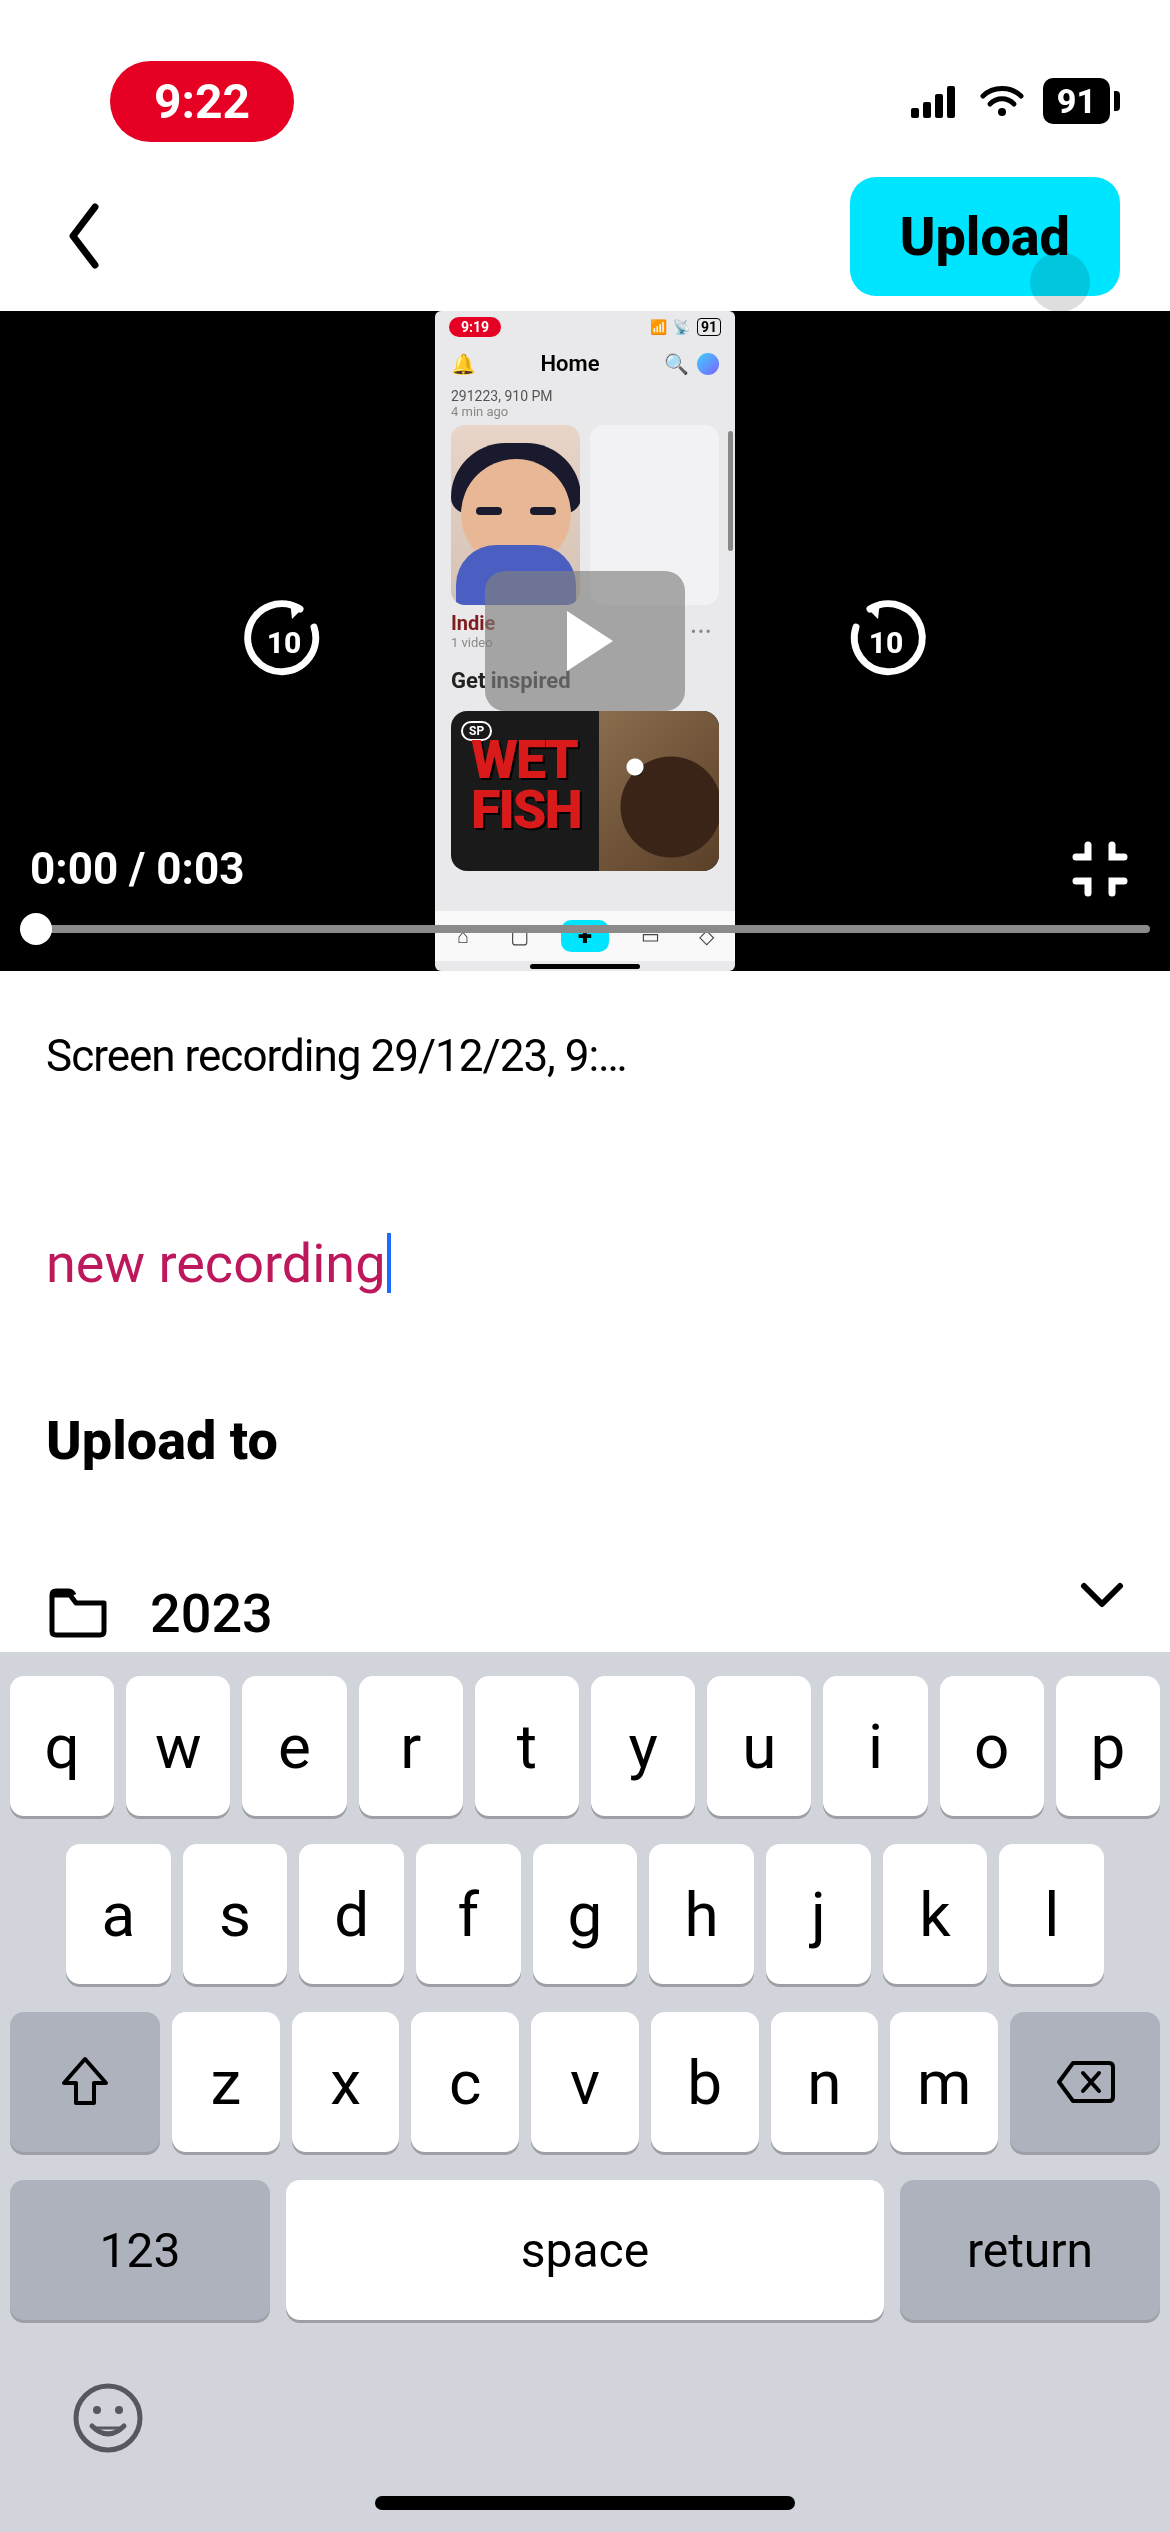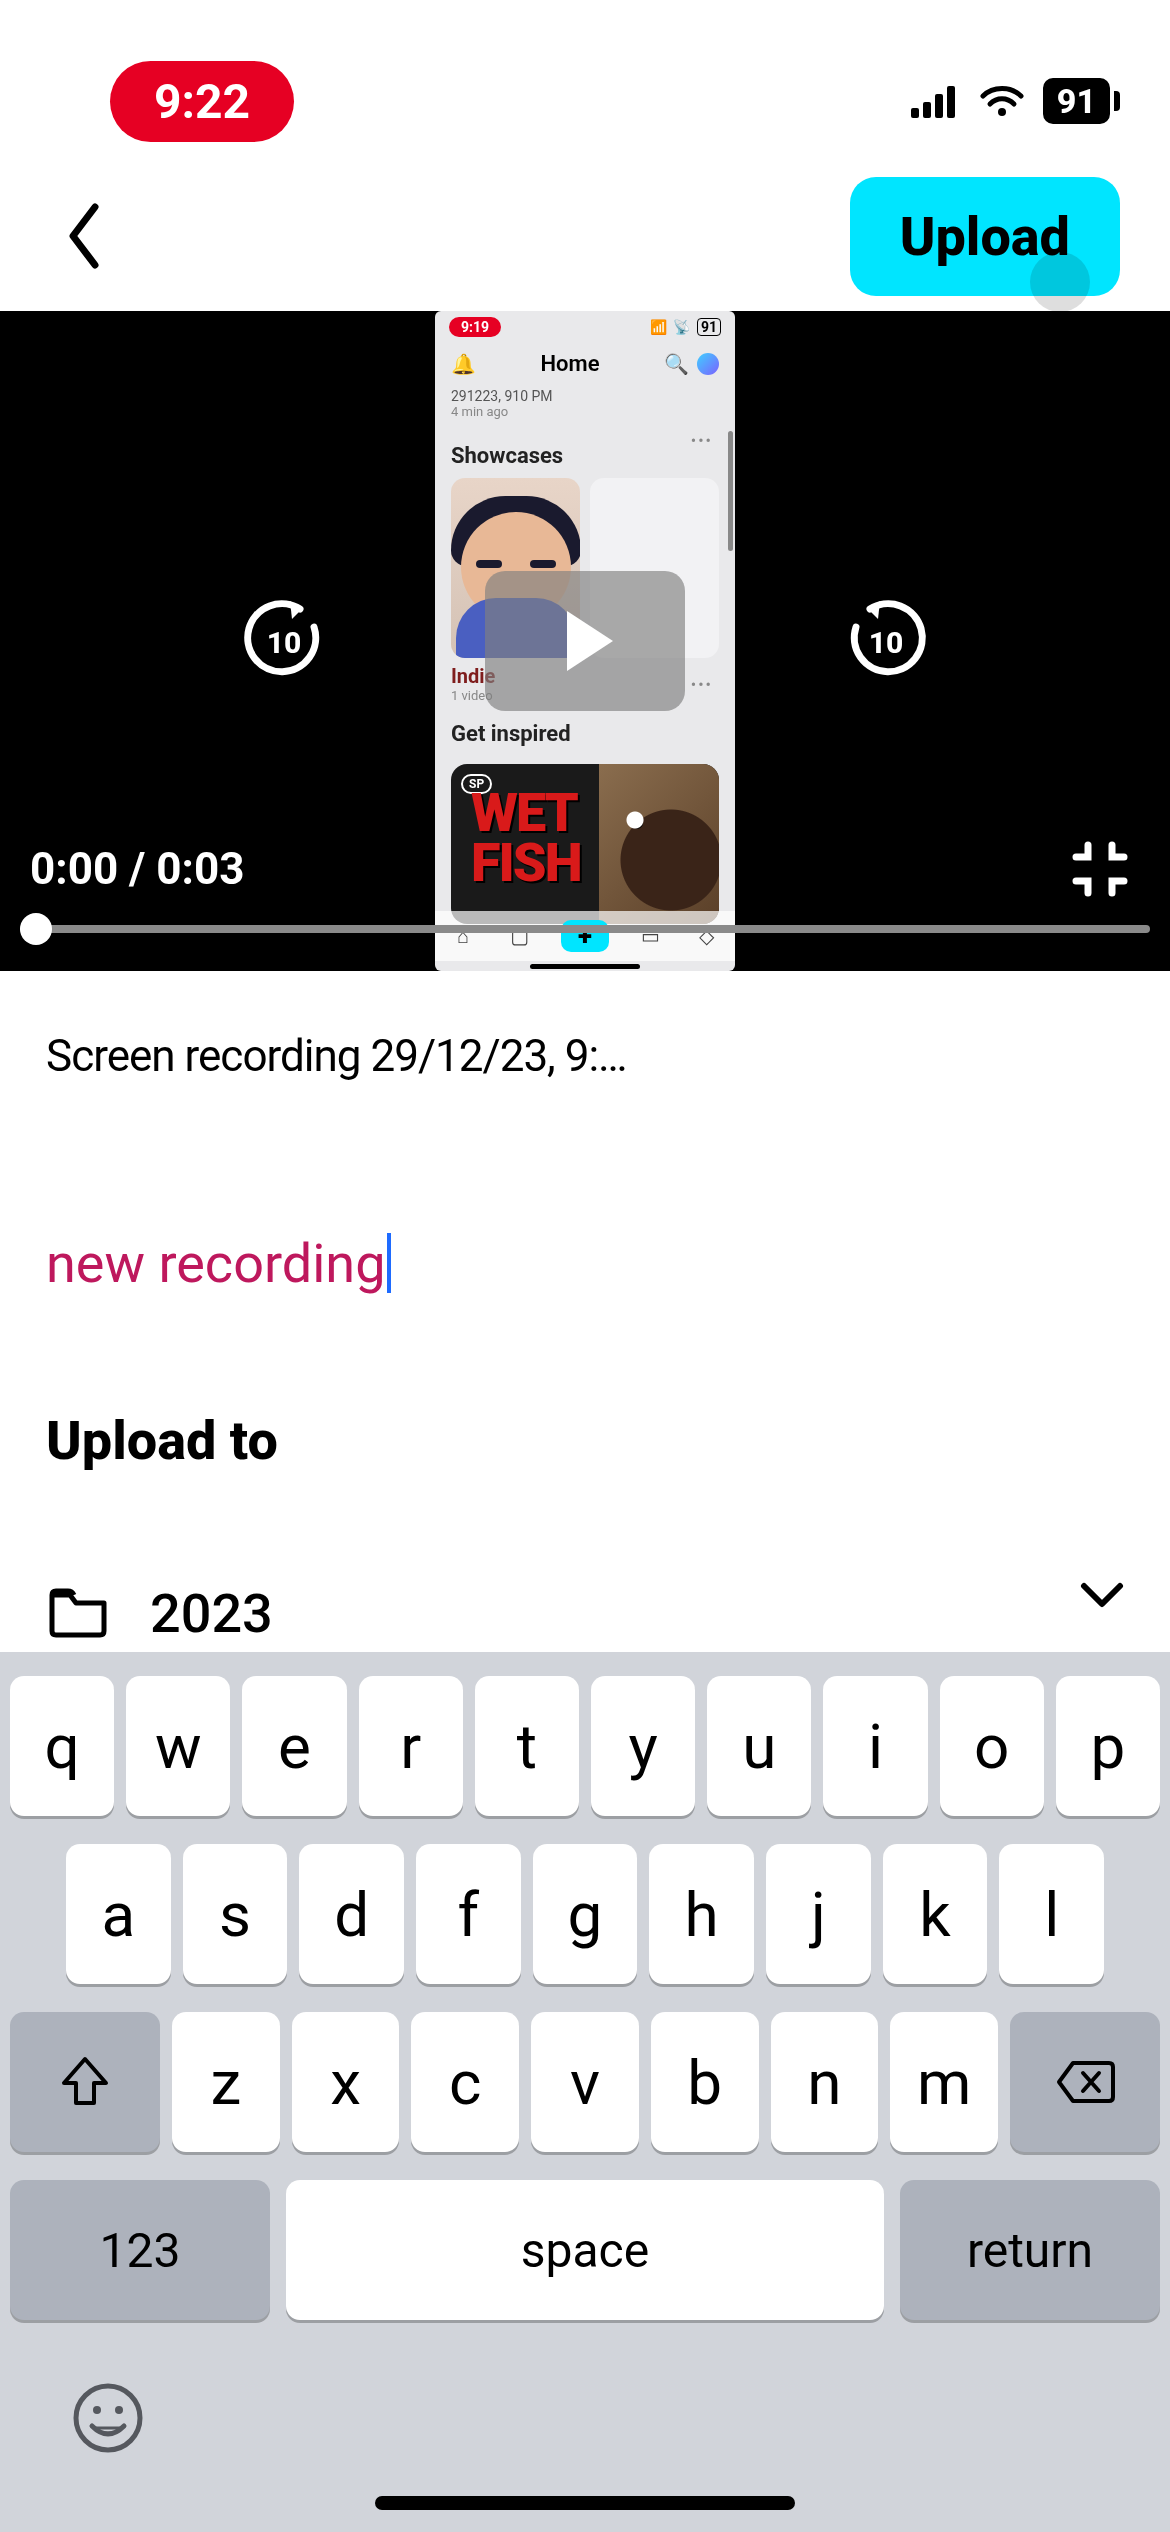--- a/index.html
+++ b/index.html
@@ -332,21 +332,20 @@
       <span class="phone-bell">🔔</span>
       <span class="center">Home</span>
       <span style="display:flex;gap:8px;align-items:center;">
         <span class="phone-search">🔍</span>
         <span class="avatar-dot"></span>
       </span>
     </div>
     <div class="phone-line">291223, 910 PM</div>
     <div class="phone-sub">4 min ago</div>
     <div class="phone-dots">•••</div>
-    <div class="phone-section-title">Showcases</div>
     <div class="showcase-row">
       <div class="showcase-card img">
         <div class="char-hair"></div>
         <div class="char-head"></div>
         <div class="char-eyes"></div>
         <div class="char-body"></div>
       </div>
       <div class="showcase-card"></div>
     </div>
     <div class="showcase-meta">Indie</div>

